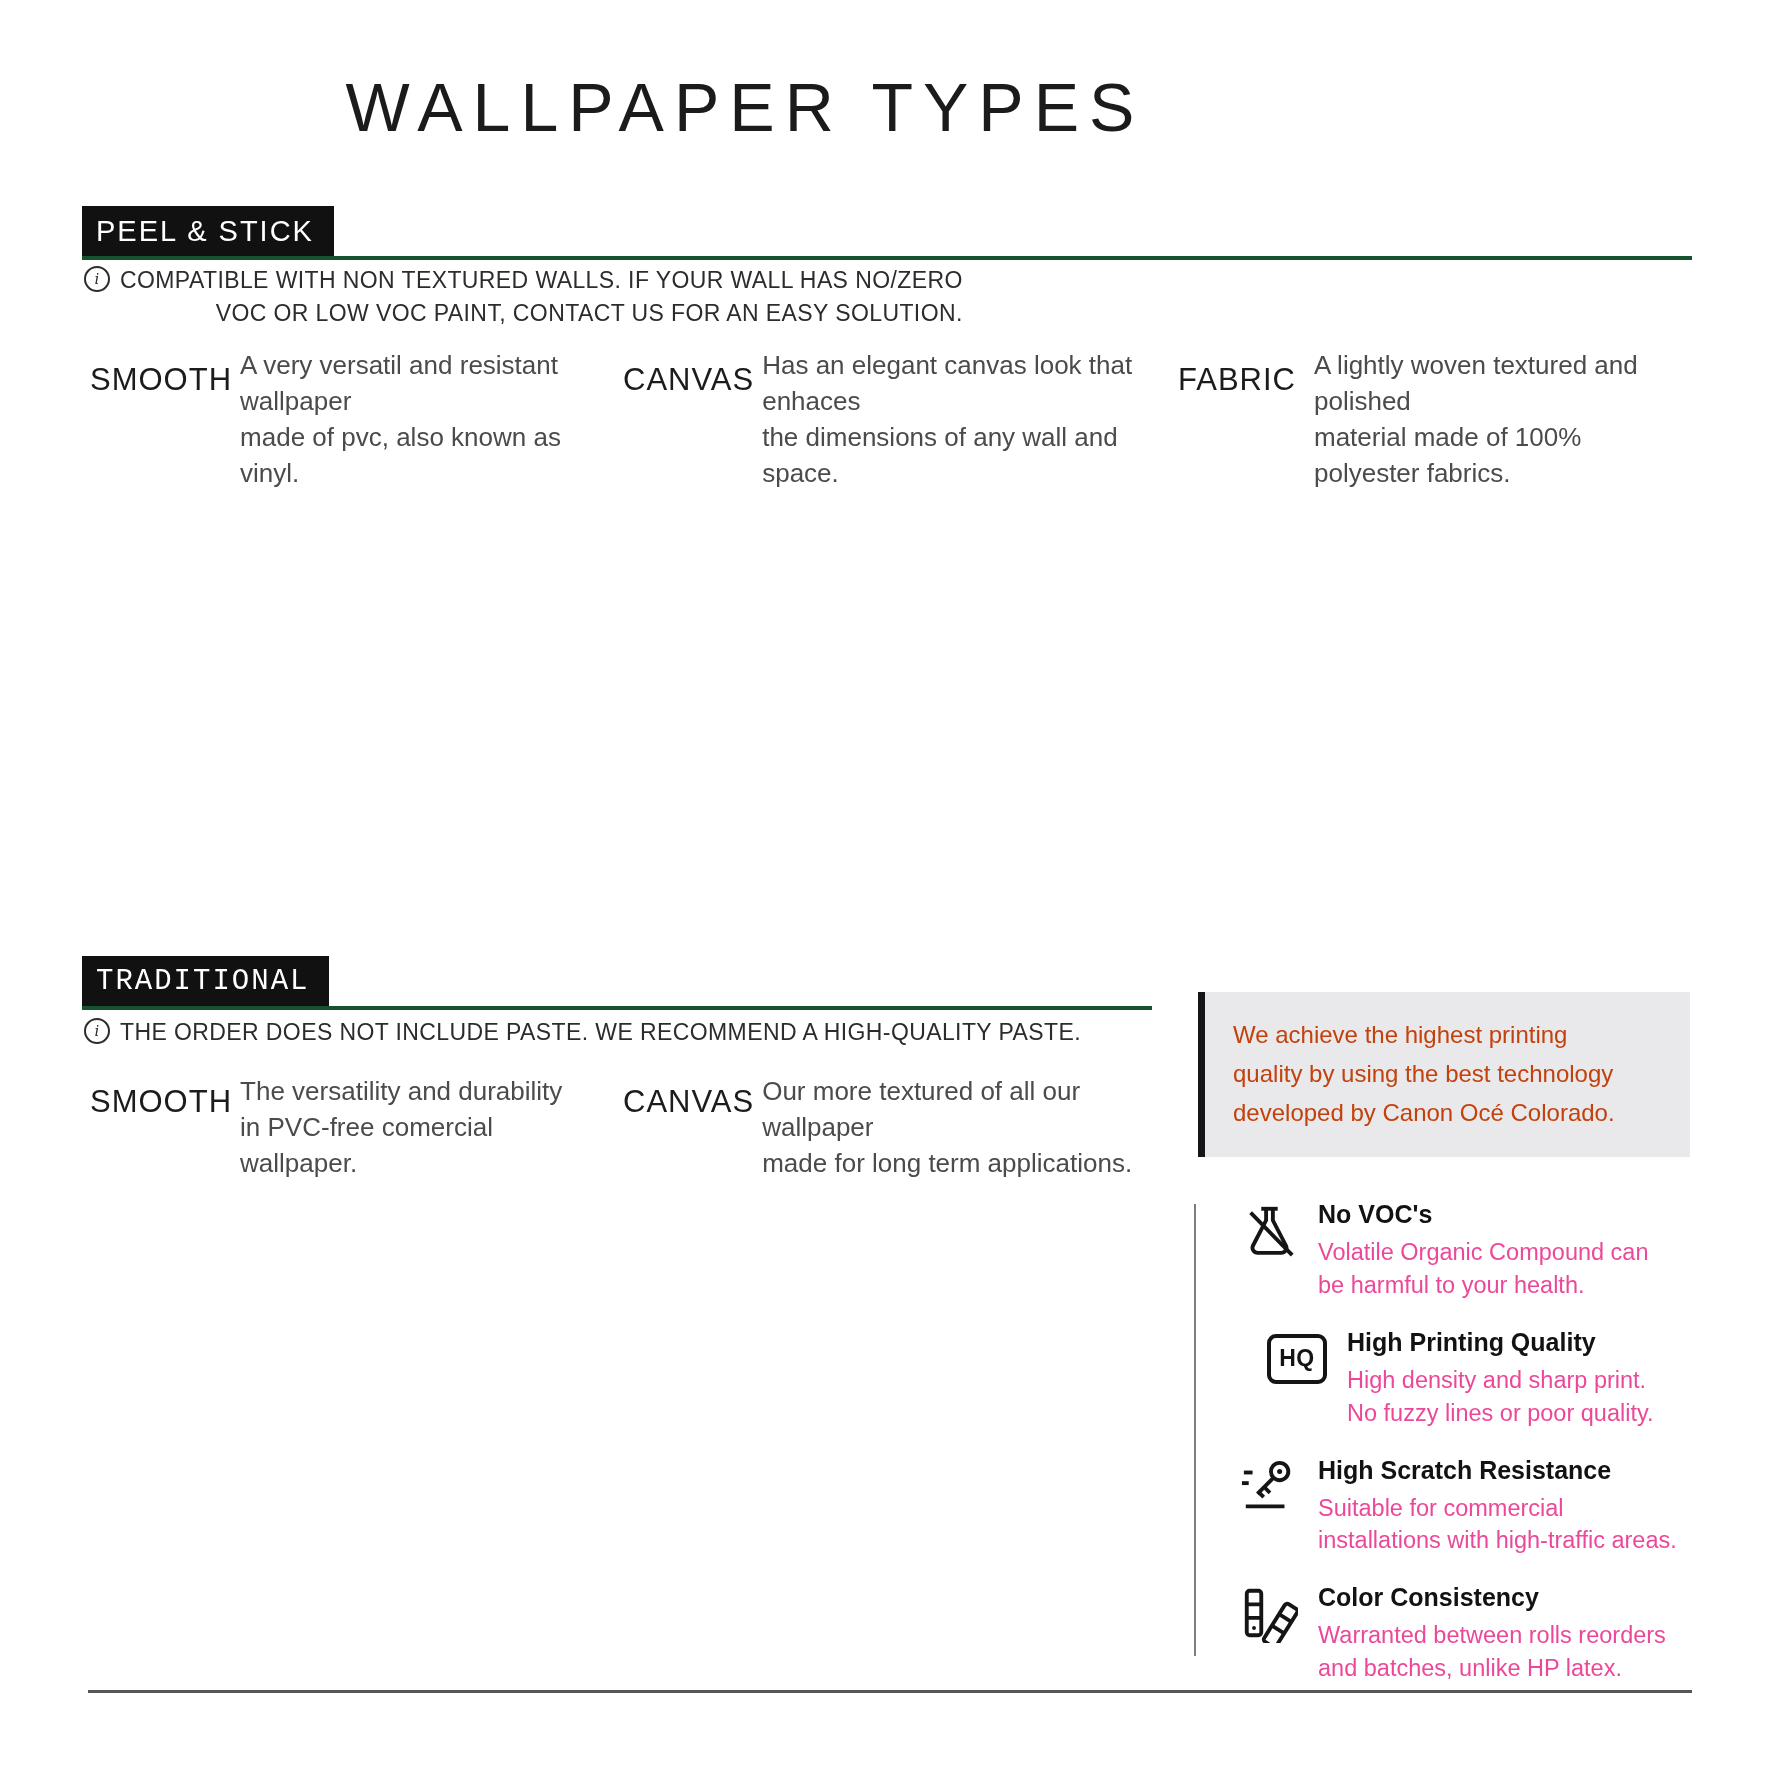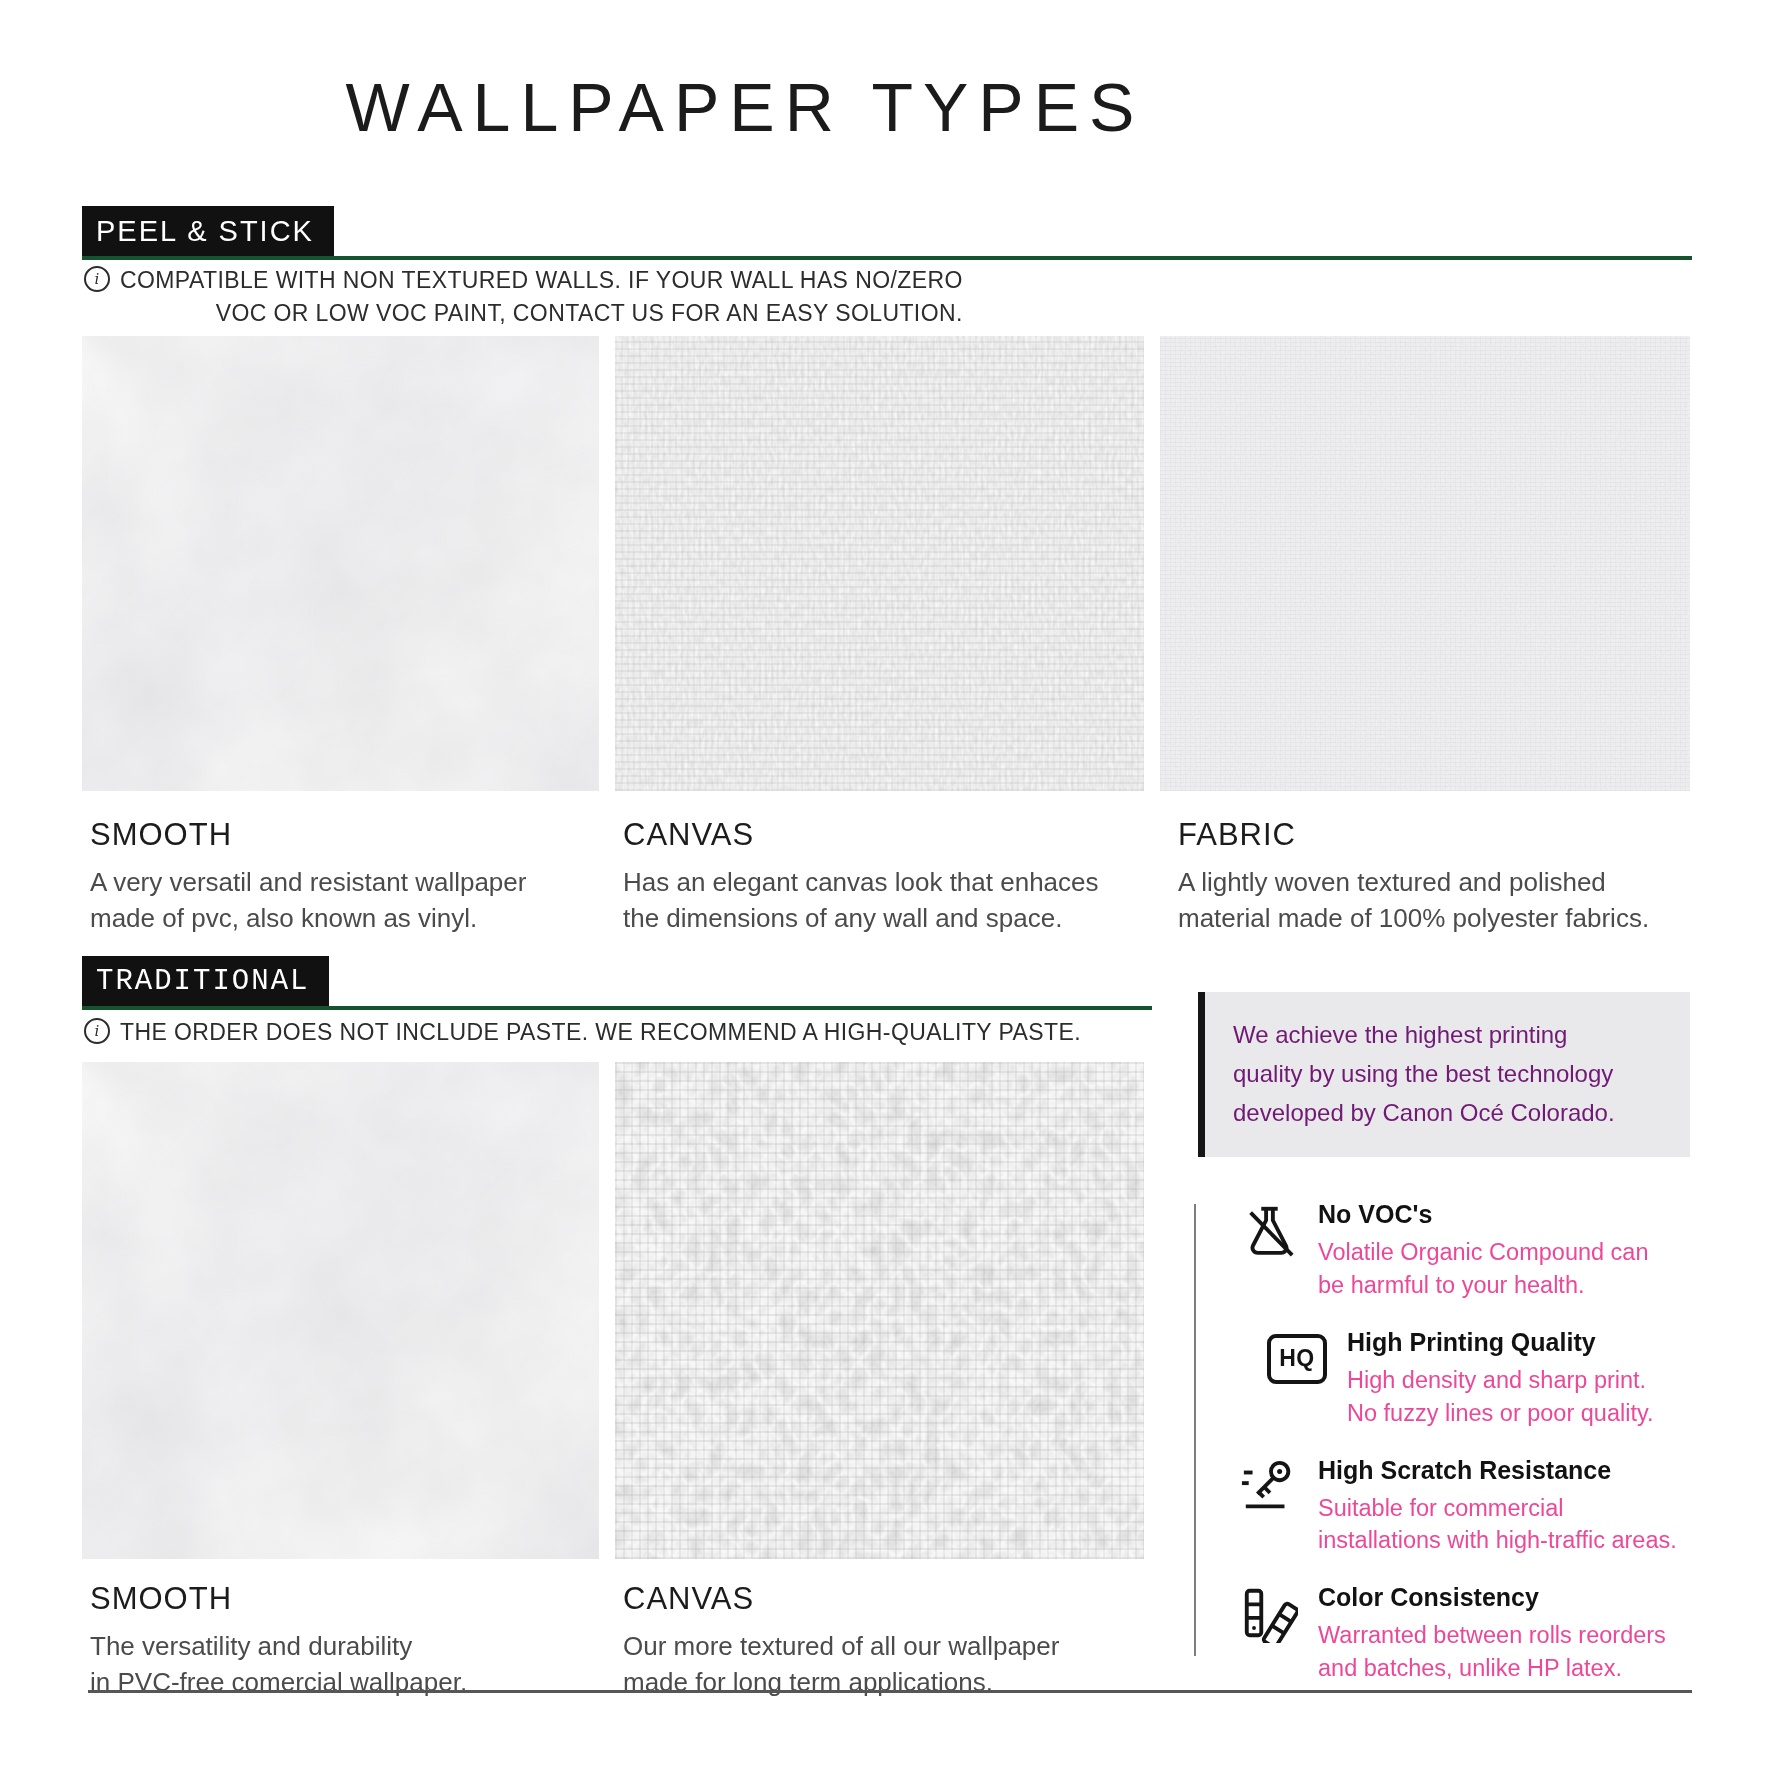--- a/index.html
+++ b/index.html
@@ -33,21 +33,21 @@
     flex:0 0 auto;display:inline-flex;align-items:center;justify-content:center;
     width:22px;height:22px;border:2px solid #2c2c2c;border-radius:50%;
     font-family:"DejaVu Serif",serif;font-style:italic;font-size:15px;line-height:1;
     margin-top:2px;color:#2c2c2c;
   }
 
   
   .row{position:absolute;left:82px;display:grid;column-gap:16px;}
   .row1{top:336px;grid-template-columns:517px 529px 530px;}
   .row2{top:1062px;grid-template-columns:517px 529px;}
-  .cell{display:flex;flex-direction:column;}
+  .cell{display:flex;flex-direction:row;}
   .swatch{position:relative;overflow:hidden;}
   .row1 .swatch{height:455px;}
   .row2 .swatch{height:497px;}
   .swatch svg.tex{position:absolute;inset:0;width:100%;height:100%;display:block;}
 
   .tx-smooth{background:linear-gradient(135deg,#fbfbfb 0%,#f2f2f4 45%,#f8f8f8 75%,#f3f3f5 100%);}
   .tx-canvas1{
     background-color:#fcfcfc;
     background-image:
       repeating-linear-gradient(0deg,rgba(110,110,118,.10) 0 2px,rgba(0,0,0,0) 2px 7px),
@@ -68,21 +68,21 @@
 
   .type-name{margin-top:26px;padding-left:8px;font-size:31px;letter-spacing:1px;color:#1c1c1c;font-weight:400;}
   .type-desc{margin-top:12px;padding-left:8px;font-size:26px;line-height:1.38;color:#4b4b4b;}
   .cell-indent .type-name,.cell-indent .type-desc{padding-left:18px;}
   .row2 .type-name{margin-top:22px;}
 
   
   .quality-box{
     position:absolute;left:1198px;top:992px;width:492px;box-sizing:border-box;
     background:#e9e9eb;border-left:7px solid #161616;
-    padding:24px 26px 24px 28px;font-size:24px;line-height:1.62;color:#701a75;
+    padding:24px 26px 24px 28px;font-size:24px;line-height:1.62;color:#c2410c;
   }
   .side-vline{position:absolute;left:1194px;top:1204px;width:2px;height:452px;background:#7d7d7d;}
   .features{position:absolute;left:1198px;top:1200px;width:500px;padding-left:42px;box-sizing:border-box;}
   .feature{display:flex;gap:20px;margin-bottom:26px;}
   .f-icon{flex:0 0 58px;display:flex;justify-content:center;align-items:flex-start;padding-top:2px;}
   .f-title{font-size:25px;font-weight:700;color:#121212;margin-bottom:7px;}
   .f-desc{font-size:23.5px;line-height:1.4;color:#ec4899;}
   .hq-box{
     width:52px;height:42px;border:4.5px solid #141414;border-radius:9px;
     display:flex;align-items:center;justify-content:center;

